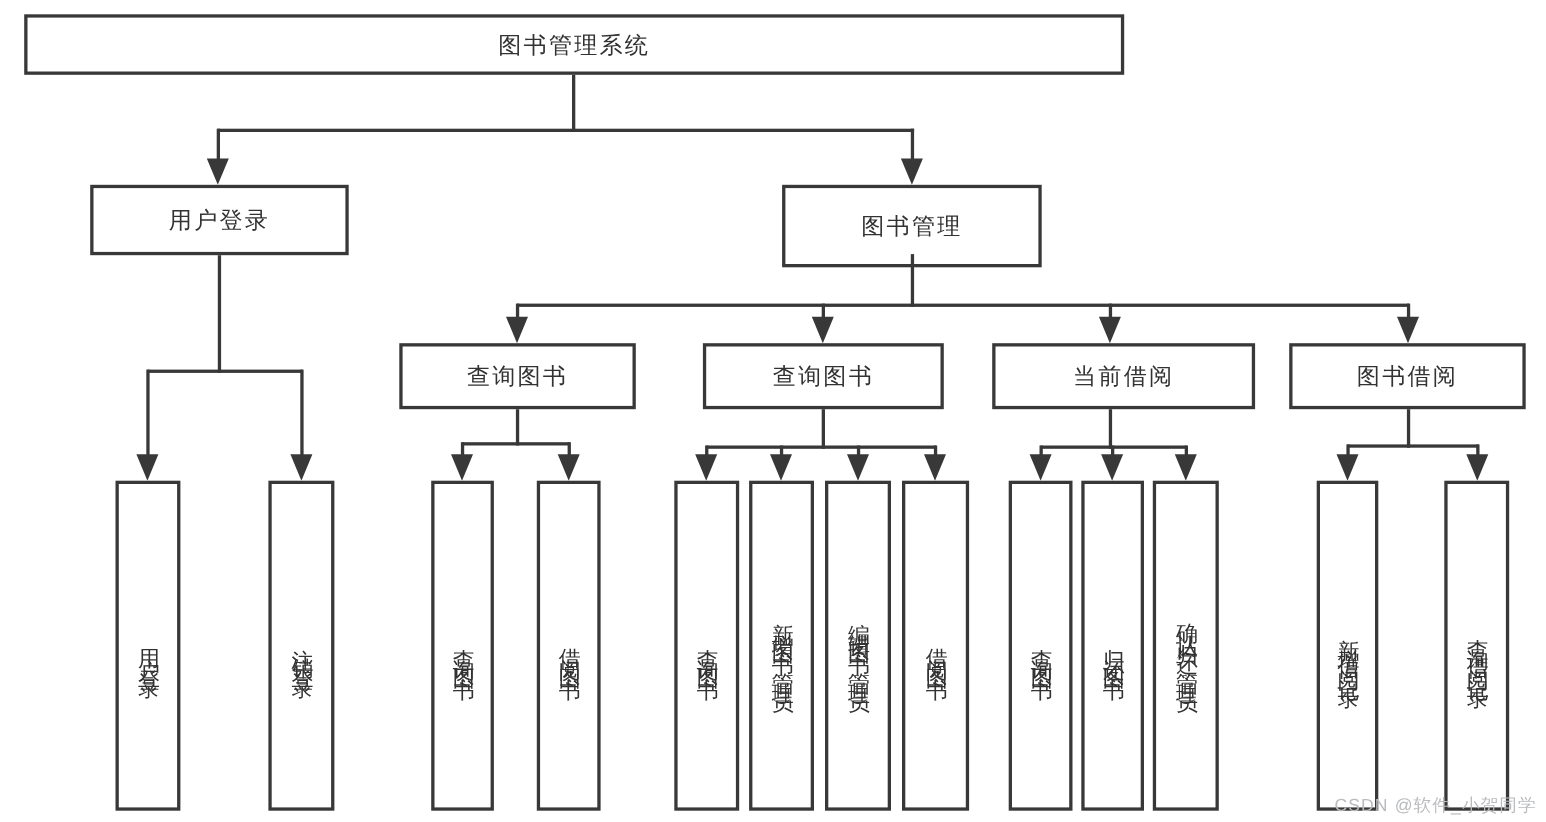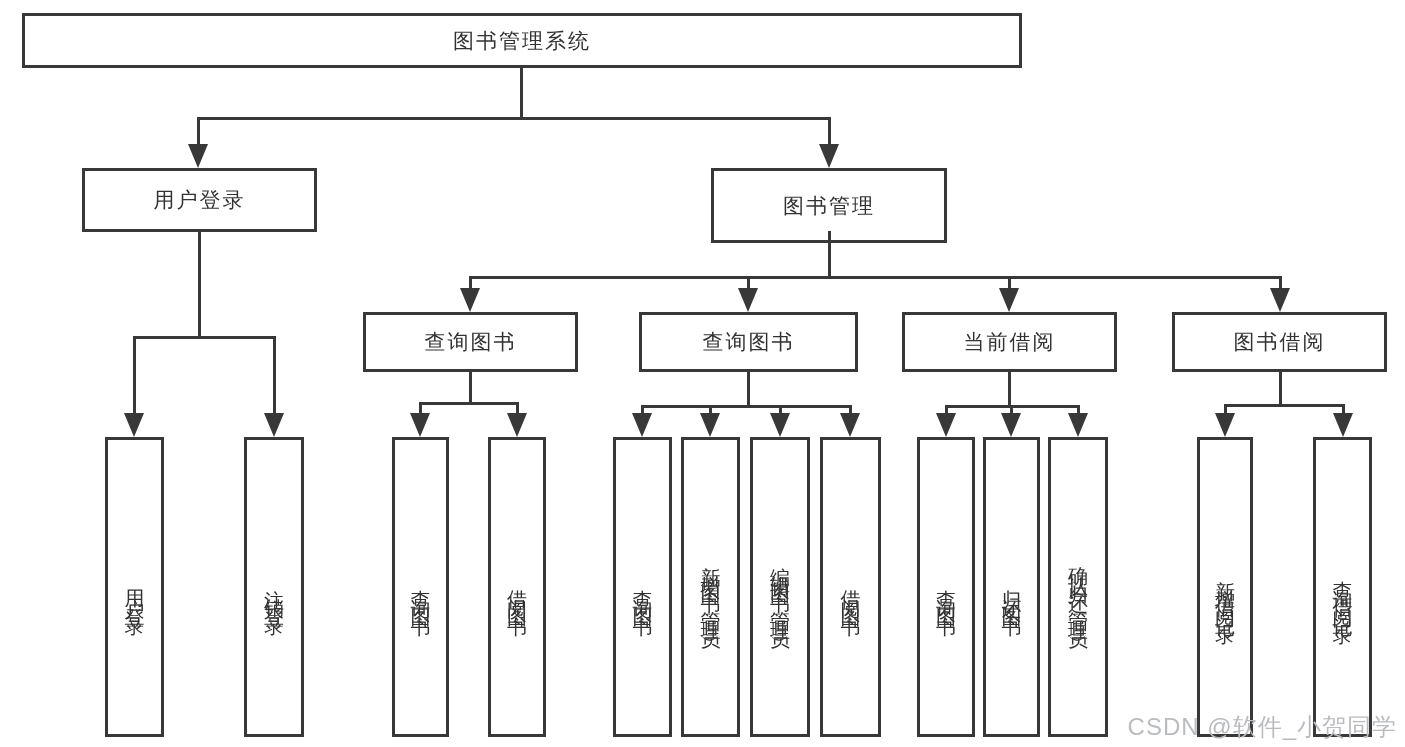--- a/index.html
+++ b/index.html
@@ -37,21 +37,21 @@
   .hline{height:3px;}
   .arrow{
     position:absolute;width:0;height:0;
     border-left:10px solid transparent;
     border-right:10px solid transparent;
     border-top:24px solid var(--line);
   }
   .watermark{
     position:absolute;
     right:8px;bottom:4px;
-    font-size:24px;letter-spacing:1px;
+    font-size:16px;letter-spacing:1px;
     color:#b9bbbe;
     white-space:nowrap;
     z-index:5;
   }
 </style>
 </head>
 <body>
 
 <div id="canvas">
 
@@ -90,21 +90,21 @@
   <div class="arrow" style="left:999px;top:288px"></div>
   <div class="vline" style="left:1279px;top:276px;height:20px"></div>
   <div class="arrow" style="left:1270px;top:288px"></div>
 
   <div class="box hlabel" style="left:363px;top:312px;width:215px;height:60px">
     <span>查询图书</span>
   </div>
   <div class="box hlabel" style="left:639px;top:312px;width:219px;height:60px">
     <span>查询图书</span>
   </div>
-  <div class="box hlabel" style="left:902px;top:312px;width:215px;height:60px">
+  <div class="box hlabel" style="left:902px;top:312px;width:239px;height:60px">
     <span>当前借阅</span>
   </div>
   <div class="box hlabel" style="left:1172px;top:312px;width:215px;height:60px">
     <span>图书借阅</span>
   </div>
 
   <div class="vline" style="left:469px;top:372px;height:33px"></div>
   <div class="hline" style="left:420px;top:402px;width:98px"></div>
   <div class="vline" style="left:419px;top:402px;height:16px"></div>
   <div class="arrow" style="left:410px;top:413px"></div>

